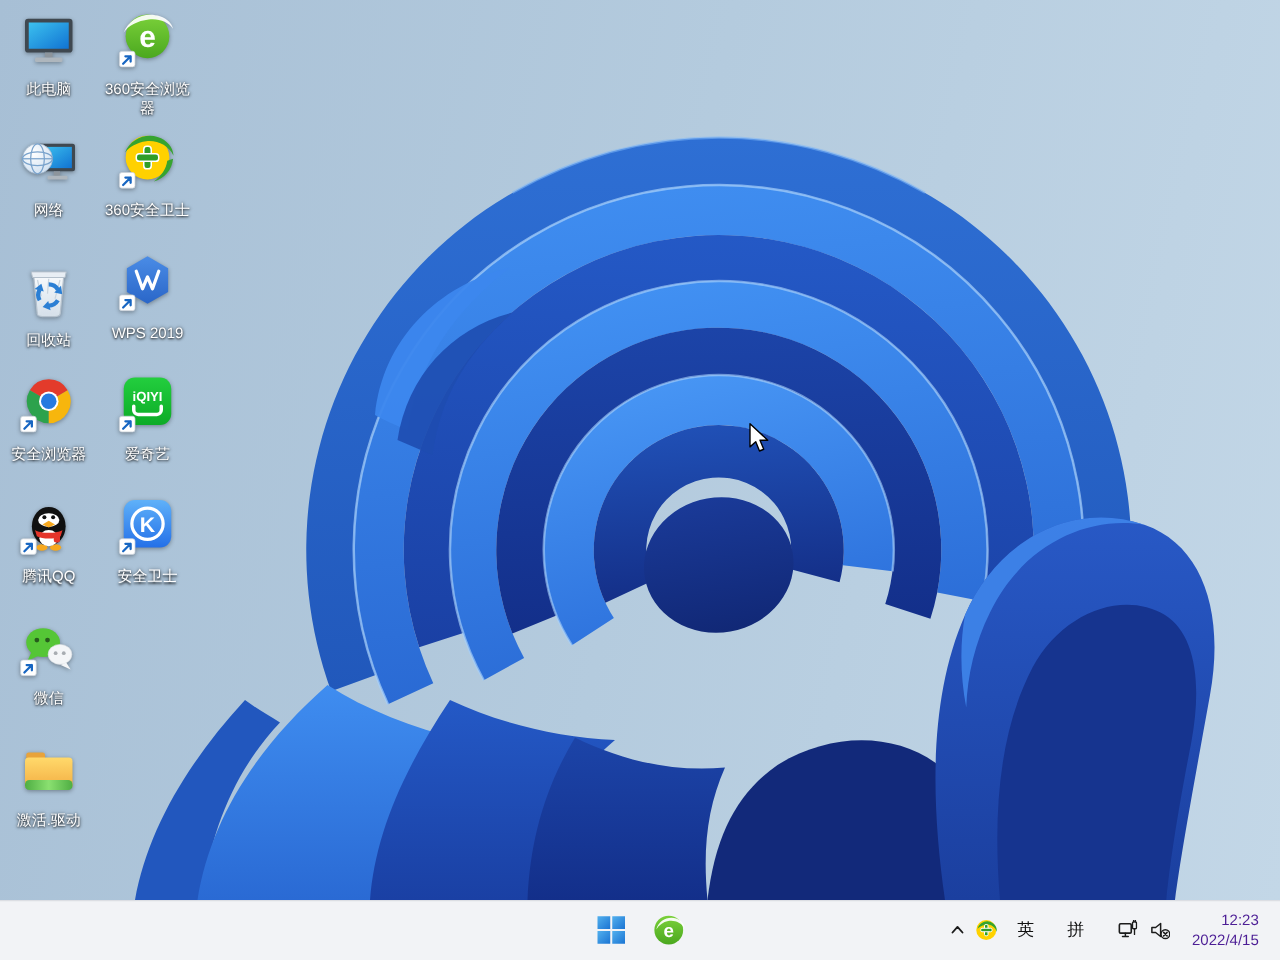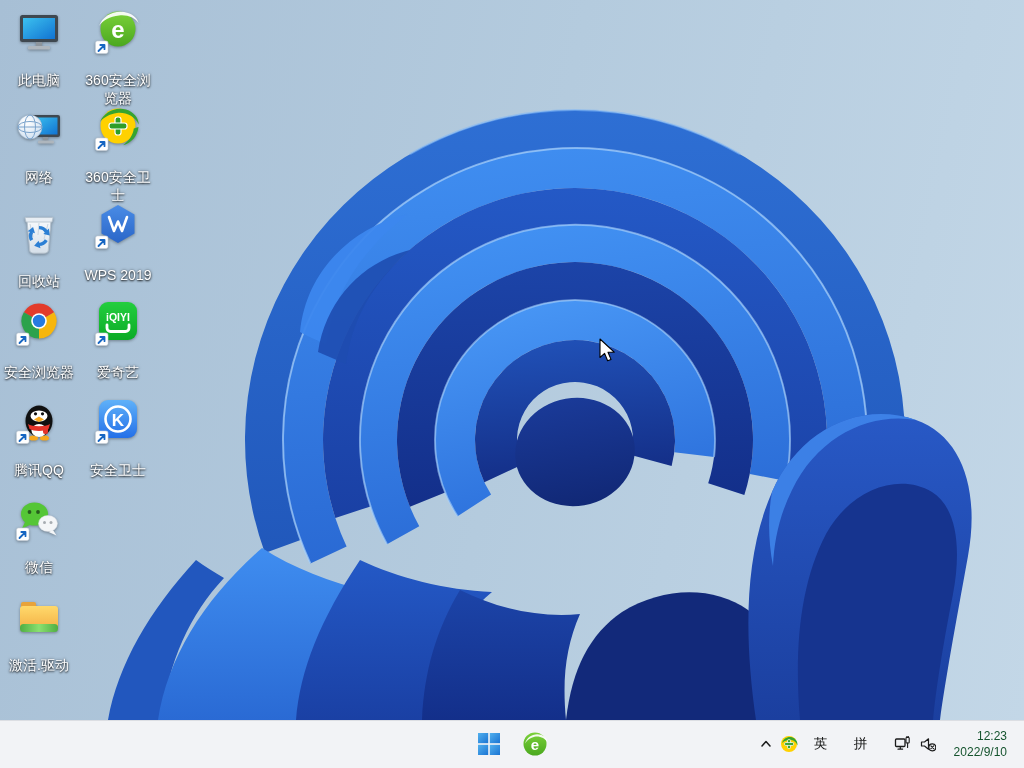--- a/index.html
+++ b/index.html
@@ -13,21 +13,21 @@
     background:linear-gradient(102deg,#a7bfd5 0%,#b4cbde 50%,#c3d7e7 100%);
     overflow:hidden;
   }
   .wallpaper{position:absolute;left:0;top:0;width:1024px;height:720px;}
   .dicon{
     position:absolute;width:78px;display:flex;flex-direction:column;align-items:center;
     cursor:default;
   }
   .dicon .ic{width:48px;height:48px;filter:drop-shadow(0 1px 1.5px rgba(0,0,0,.35));overflow:visible;}
   .dicon .lbl{
-    margin-top:16px;font-size:14px;line-height:1.28;color:#ffffff;text-align:center;
+    margin-top:8px;font-size:12px;line-height:1.28;color:#ffffff;text-align:center;
     max-width:78px;word-break:break-all;
     text-shadow:0 1px 2px rgba(0,0,0,.85),0 0 3px rgba(0,0,0,.5);
   }
   .cursor{position:absolute;left:598px;top:338px;width:22px;height:26px;pointer-events:none;}
   .taskbar{
     position:absolute;left:0;bottom:0;width:1024px;height:48px;
     background:#f2f3f6;box-shadow:inset 0 1px 0 #dcdee3;
   }
   .tb-center{
     position:absolute;left:50%;top:0;transform:translateX(-50%);height:48px;
@@ -42,21 +42,21 @@
     padding-right:13px;
   }
   .tray-btn{
     height:40px;display:flex;align-items:center;justify-content:center;
     background:transparent;border:none;border-radius:4px;padding:0;color:#1b1b1b;
   }
   .w24{width:24px}.w22{width:22px}
   .ime{font-size:13.5px;width:26px;text-align:center;color:#111;}
   .ml8{margin-left:8px}.ml14{margin-left:14px}.ml16{margin-left:16px}.ml2{margin-left:2px}
   .clock{
-    margin-left:10px;font-size:12px;line-height:16px;text-align:right;color:#14532d;
+    margin-left:10px;font-size:12px;line-height:16px;text-align:right;color:#4c1d95;
     background:transparent;border:none;border-radius:4px;padding:2px 4px;
     font-family:"Liberation Sans","DejaVu Sans",sans-serif;
   }
   svg text{font-family:"Liberation Sans","DejaVu Sans",sans-serif;}
 </style>
 </head>
 <body>
 
 <div class="desktop">
 
@@ -425,17 +425,17 @@
     </button>
     <button class="tray-btn w24 ml2">
       <svg width="16" height="16" viewBox="0 0 16 16">
         <path d="M1.5,6 L4.5,6 L8.5,2.8 L8.5,13.2 L4.5,10 L1.5,10 Z" fill="none" stroke="#1b1b1b" stroke-width="1.2" stroke-linejoin="round"></path>
         <circle cx="12.3" cy="11.3" r="3.5" fill="#f2f3f6" stroke="#1b1b1b" stroke-width="1.2"></circle>
         <path d="M10.9,9.9 L13.7,12.7 M13.7,9.9 L10.9,12.7" stroke="#1b1b1b" stroke-width="1.2" stroke-linecap="round"></path>
       </svg>
     </button>
     <button class="clock">
       <div>12:23</div>
-      <div>2022/9/10</div>
+      <div>2022/4/15</div>
     </button>
   </div>
 
 </div>
 
 </body></html>

